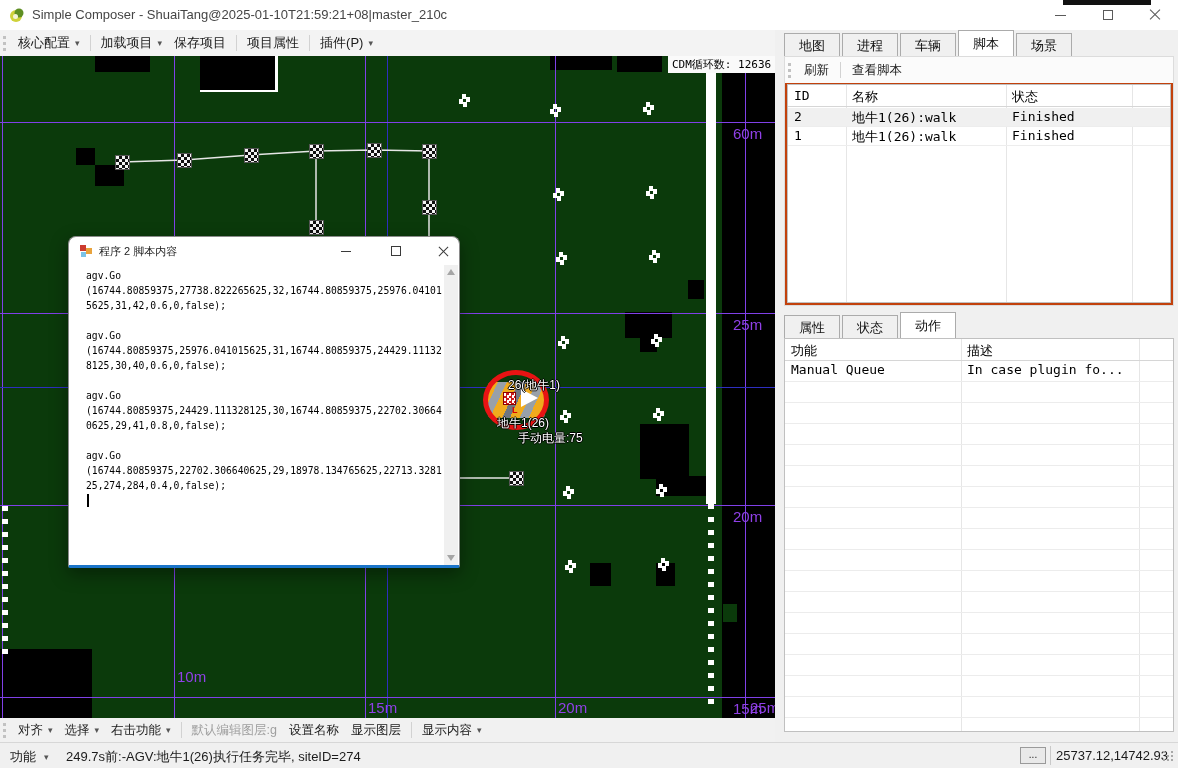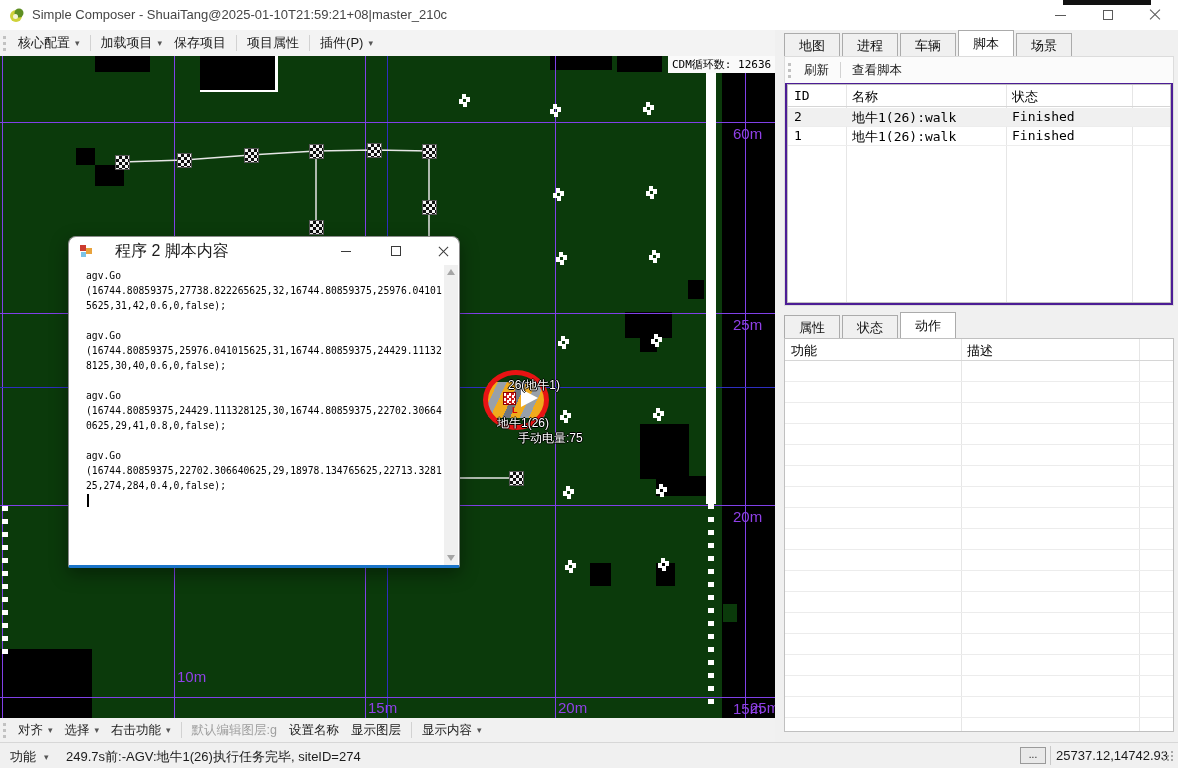--- a/index.html
+++ b/index.html
@@ -57,21 +57,21 @@
   #agv-circle { position:absolute; left:483px; top:314px; width:66px; height:60px;
                 border:5px solid #e81313; border-radius:50%; }
   .agv-lab { position:absolute; color:#fff; font-size:12px; white-space:nowrap;
              text-shadow:-1px 0 #000,0 1px #000,1px 0 #000,0 -1px #000; }
 
   
   #float-win { position:absolute; left:68px; top:236px; width:392px; height:332px; background:#fff;
                border:1px solid #8a8a8a; border-bottom:3px solid #1a74c8; border-radius:8px 8px 2px 2px;
                box-shadow:0 6px 18px rgba(0,0,0,.4); z-index:30; }
   #fw-titlebar { position:absolute; left:0; top:0; right:0; height:28px; display:flex; align-items:center; }
-  #fw-title { font-size:16px; color:#1c1c1c; margin-left:22px; }
+  #fw-title { font-size:11px; color:#1c1c1c; margin-left:6px; }
   .fwbtn { position:absolute; top:0; width:34px; height:28px; display:flex; align-items:center; justify-content:center; }
   .fwbtn .minbar { width:10px; height:1px; background:#3a3a3a; }
   .fwbtn .maxbox { width:10px; height:10px; border:1px solid #3a3a3a; }
   .fwx { position:relative; width:11px; height:11px; }
   .fwx i { position:absolute; left:-1px; top:5px; width:13px; height:1px; background:#3a3a3a; }
   .fwx i:nth-child(1){ transform:rotate(45deg); }
   .fwx i:nth-child(2){ transform:rotate(-45deg); }
   #fw-content { position:absolute; left:1px; top:28px; width:376px; bottom:0; padding:3px 2px 0 16px;
                 font-family:"DejaVu Sans Mono", monospace; font-size:9.7px; line-height:15px; color:#000;
                 white-space:pre-wrap; word-break:break-all; overflow:hidden; }
@@ -80,21 +80,21 @@
   .scr-arrow { position:absolute; left:3px; width:0; height:0; }
   .scr-up { top:4px; border-left:4px solid transparent; border-right:4px solid transparent; border-bottom:6px solid #a6a6a6; }
   .scr-dn { bottom:4px; border-left:4px solid transparent; border-right:4px solid transparent; border-top:6px solid #a6a6a6; }
 
   
   #right-region { position:absolute; left:775px; top:30px; width:403px; height:712px; background:#f0f0f0; }
   #tabstrip { position:absolute; left:9px; top:0; right:0; height:26px; display:flex; align-items:flex-end; }
   .tab { height:23px; padding:3px 14px 0; font-size:13px; color:#111; background:#f0f0f0;
          border:1px solid #ababab; border-bottom:none; margin-right:2px; }
   .tab.active { height:26px; background:#fff; position:relative; z-index:2; padding-top:4px; }
-  #panel1 { position:absolute; left:9px; top:26px; width:390px; height:250px; background:#4c1d95; border:1px solid #dcdcdc; }
+  #panel1 { position:absolute; left:9px; top:26px; width:390px; height:250px; background:#c2410c; border:1px solid #dcdcdc; }
   #p1-toolbar { position:absolute; left:0; top:0; right:0; height:26px; background:#fbfbfb;
                 display:flex; align-items:center; font-size:12.5px; color:#1b1b1b; }
   .tbtn { padding:3px 7px; white-space:nowrap; }
   #table1 { position:absolute; left:2px; top:27px; right:2px; bottom:2px; background:#fff; border:1px solid #c0c0c0; }
   .colline { position:absolute; top:0; bottom:0; width:1px; background:#e6e6e6; }
   .thead { position:absolute; left:0; top:0; right:0; height:22px; border-bottom:1px solid #d6d6d6;
            font-family:"DejaVu Sans Mono", monospace; font-size:13px; color:#000; }
   .th { position:absolute; top:3px; white-space:nowrap; }
   .trow { position:absolute; left:0; right:0; height:19px; font-family:"DejaVu Sans Mono", monospace;
           font-size:13px; color:#000; }
@@ -342,20 +342,24 @@
   </div>
 
   <div id="panel2">
     <div class="colline" style="left:176px"></div>
     <div class="colline" style="left:354px"></div>
     <div id="t2-lines"></div>
     <div class="thead">
       <span class="th" style="left:6px">功能</span>
       <span class="th" style="left:182px">描述</span>
     </div>
+    <div class="trow t2row" style="top:22px">
+      <span class="td" style="left:6px">Manual Queue</span>
+      <span class="td" style="left:182px">In case plugin fo...</span>
+    </div>
   </div>
 </div>
 
 <div id="map-toolbar">
   <span class="grip"></span>
   <span class="mitem">
       <span>对齐</span>
       <span class="dd">▾</span>
     </span>
   <span class="mitem">

